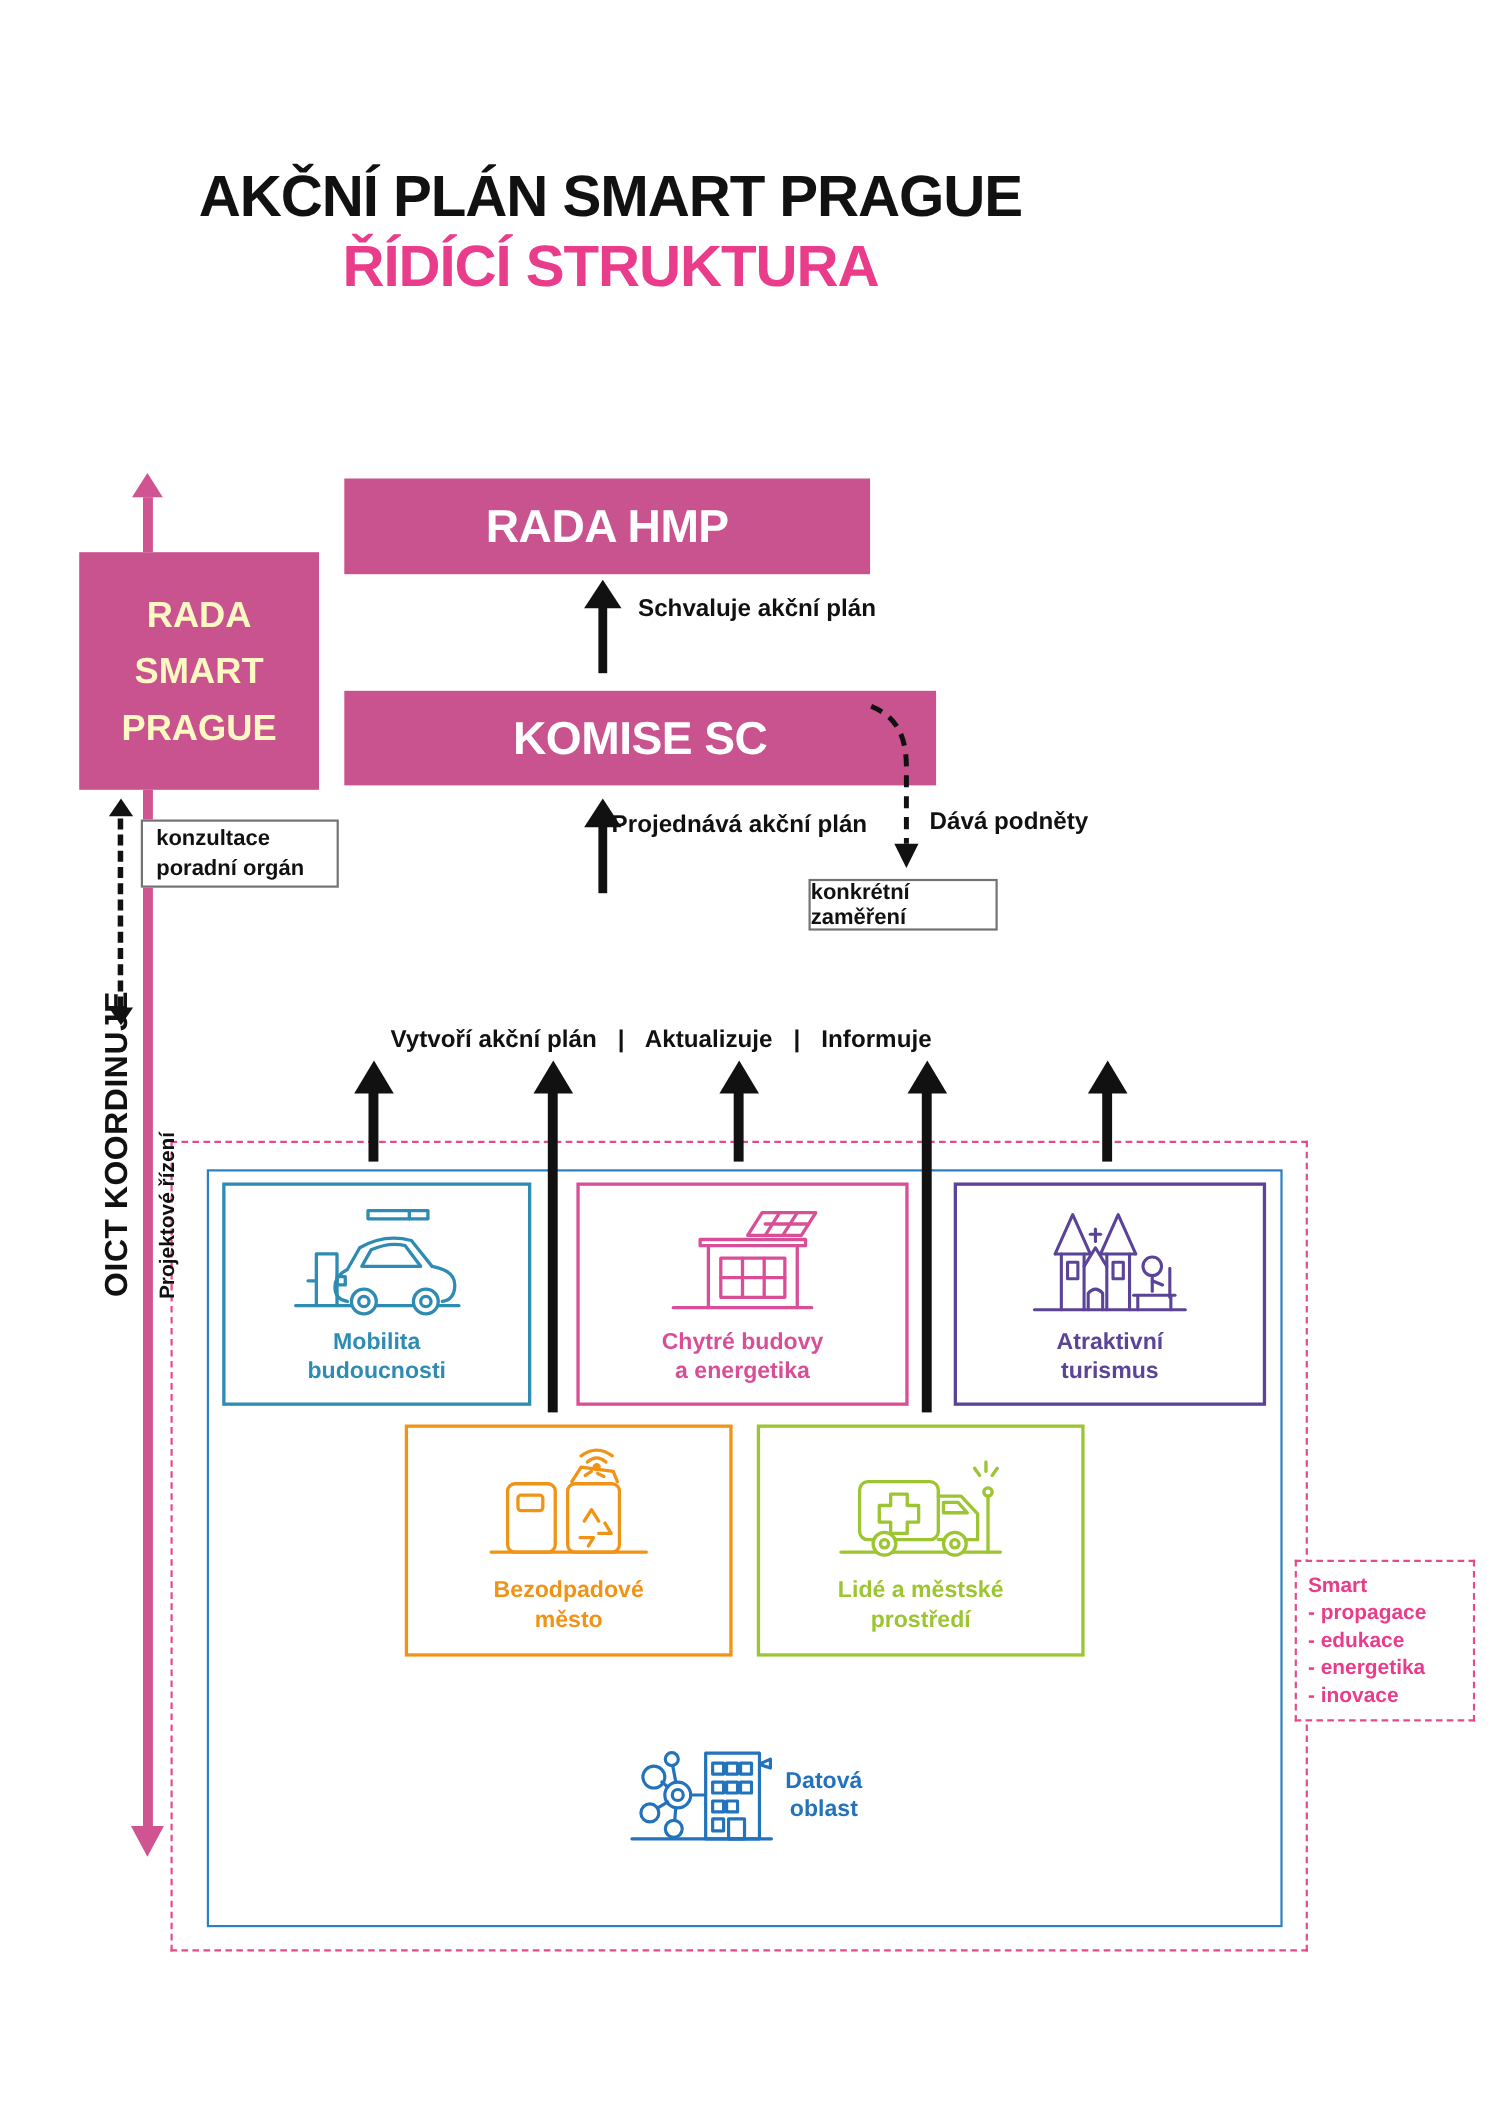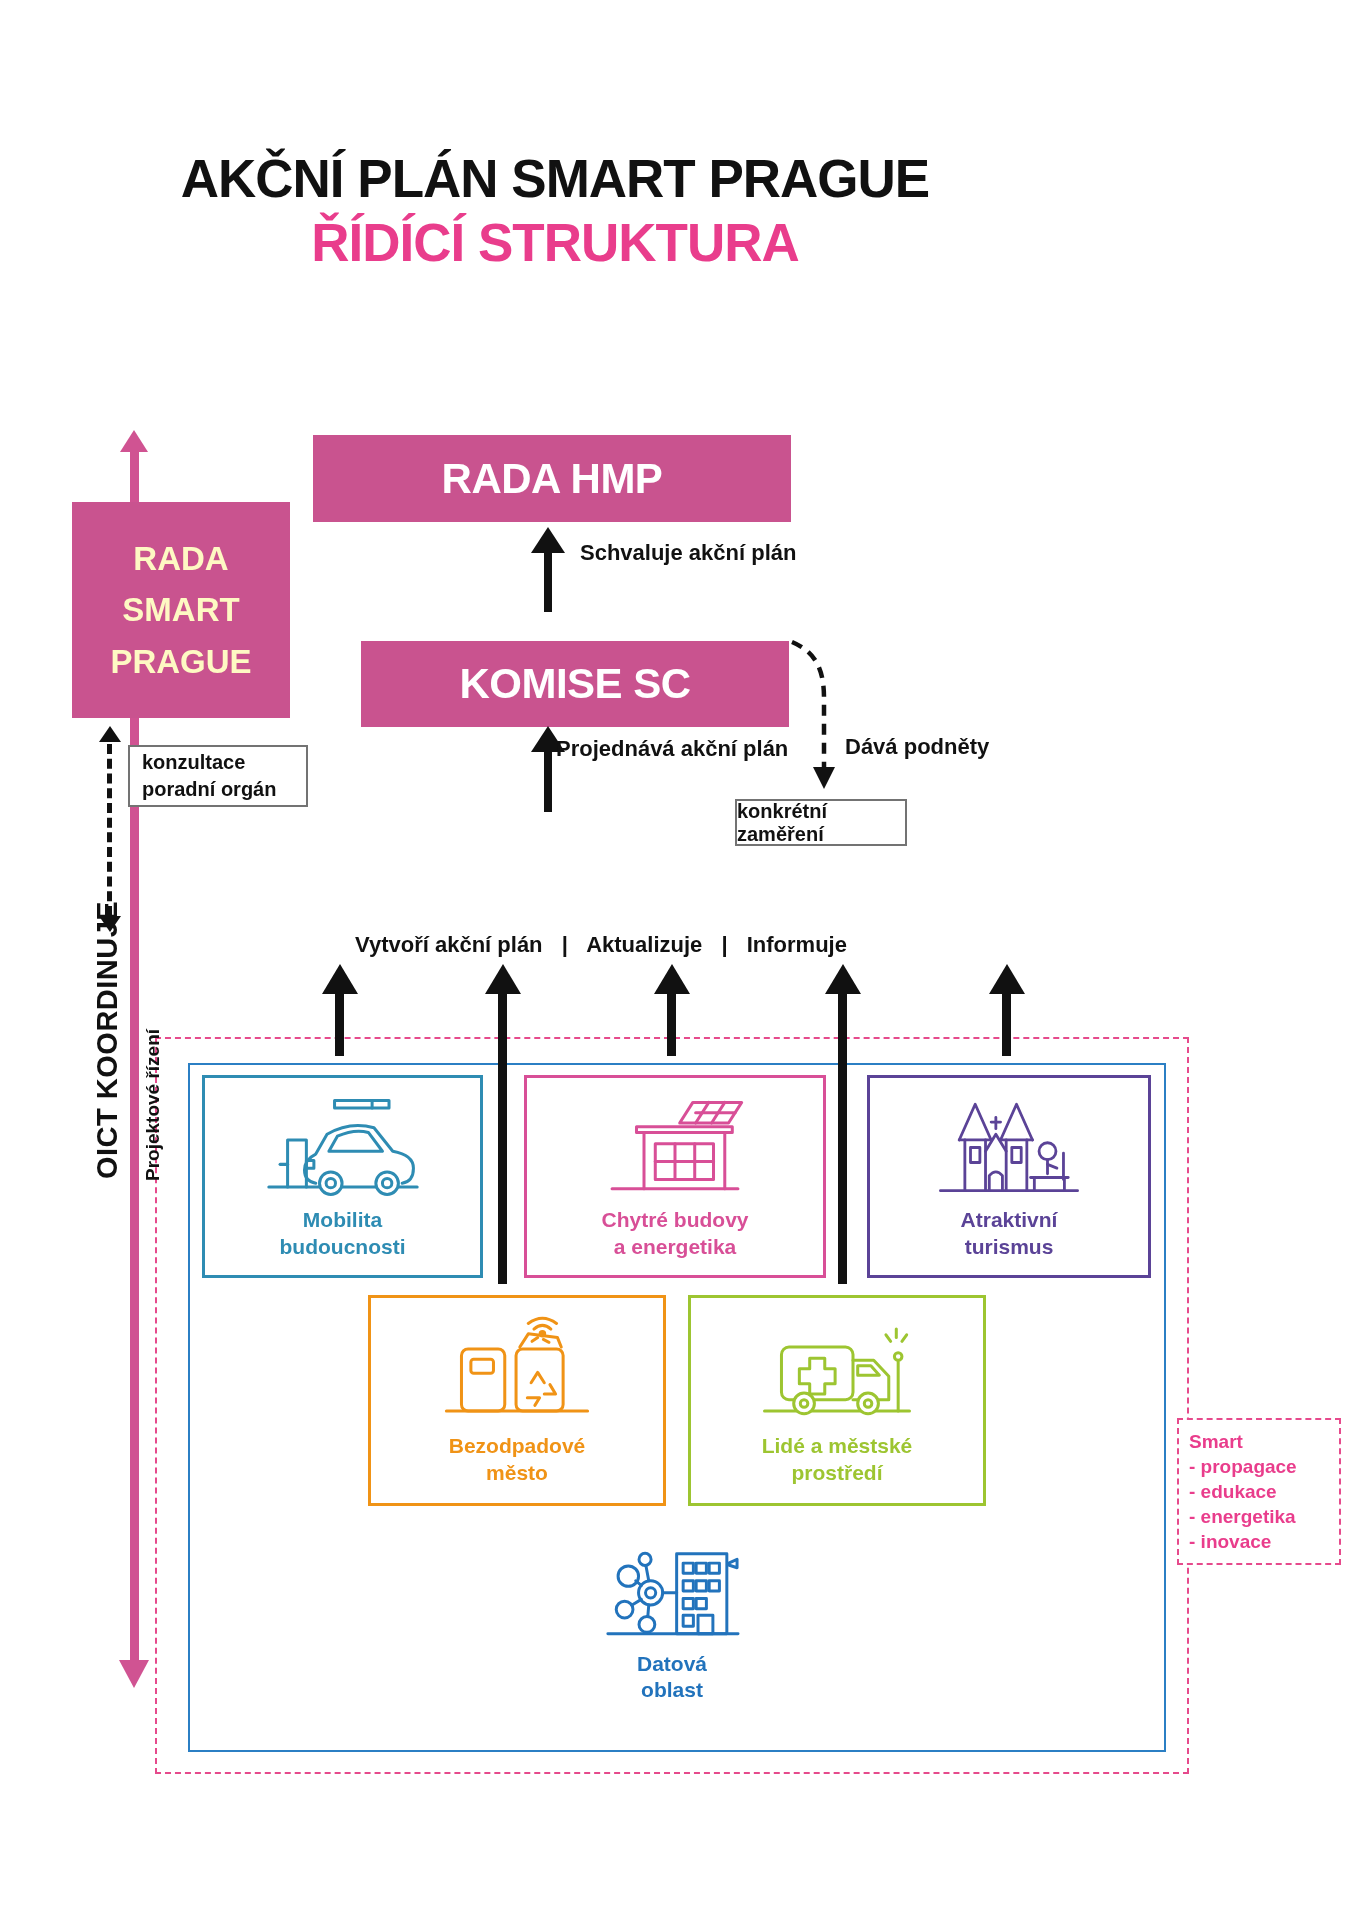--- a/index.html
+++ b/index.html
@@ -8,21 +8,21 @@
   .abs{position:absolute;}
   
   .title1{left:55px;top:148px;width:1000px;text-align:center;font-size:53px;font-weight:700;
           letter-spacing:-1px;color:#111;}
   .title2{left:55px;top:212px;width:1000px;text-align:center;font-size:53px;font-weight:700;
           letter-spacing:-1px;color:var(--c-title_pink,#E93D8C);}
   
   .bar{background:var(--c-bar_pink,#C9538F);color:#fff;display:flex;align-items:center;
        justify-content:center;font-weight:700;letter-spacing:-0.5px;z-index:2;}
   .rada-hmp{left:313px;top:435px;width:478px;height:87px;font-size:42px;}
-  .komise-sc{left:313px;top:641px;width:428px;height:86px;font-size:42px;margin-left:48px;}
+  .komise-sc{left:313px;top:628px;width:538px;height:86px;font-size:42px;}
   .pracovni{left:152px;top:828px;width:898px;height:90px;font-size:43px;}
   .rada-smart{left:72px;top:502px;width:218px;height:216px;background:var(--c-bar_pink,#C9538F);
       color:#fef9c3;display:flex;flex-direction:column;align-items:center;justify-content:center;
       font-size:33px;font-weight:700;line-height:1.55;z-index:2;text-align:center;}
   
   .ah-up{width:0;height:0;border-left:17px solid transparent;border-right:17px solid transparent;
          border-bottom:26px solid #111;z-index:3;}
   .stem{background:#111;width:8px;z-index:3;}
   .big-head{width:0;height:0;border-left:18px solid transparent;border-right:18px solid transparent;
             border-bottom:30px solid #111;z-index:3;}
@@ -56,21 +56,21 @@
   
   .cat{display:flex;flex-direction:column;align-items:center;justify-content:center;
        border:3px solid currentColor;background:#fff;z-index:1;text-align:center;}
   .cat .lbl{font-size:21px;font-weight:700;line-height:1.25;margin-top:6px;}
   .cat-mobilita{left:202px;top:1075px;width:275px;height:197px;color:var(--c-mobilita_blue,#2E8CB3);}
   .cat-chytre{left:524px;top:1075px;width:296px;height:197px;color:var(--c-chytre_pink,#D84F97);}
   .cat-turismus{left:867px;top:1075px;width:278px;height:197px;color:var(--c-turismus_purple,#5B4397);}
   .cat-bezodpadove{left:368px;top:1295px;width:292px;height:205px;color:var(--c-bezodpadove_orange,#F09316);}
   .cat-lide{left:688px;top:1295px;width:292px;height:205px;color:var(--c-lide_green,#9DC531);}
   .cat-datova{left:560px;top:1535px;width:224px;height:190px;color:var(--c-datova_blue,#2273BC);
-       display:flex;flex-direction:column;align-items:center;border:none;background:transparent;z-index:1;text-align:center;}
+       display:flex;flex-direction:row;align-items:center;border:none;background:transparent;z-index:1;text-align:center;}
   .cat-datova .lbl{font-size:21px;font-weight:700;line-height:1.25;margin-top:4px;}
   
   .smart-box{left:1177px;top:1418px;width:140px;border:2px dashed var(--c-dashed_pink,#E64A8C);
        background:#fff;z-index:4;padding:9px 10px;color:var(--c-title_pink,#E93D8C);
        font-size:19px;font-weight:700;line-height:1.32;}
   
   .vtext{writing-mode:vertical-rl;transform:rotate(180deg);display:flex;align-items:center;
          justify-content:center;white-space:nowrap;}
   .oict{left:84px;top:860px;width:46px;height:360px;font-size:29px;font-weight:700;color:#111;letter-spacing:0.5px;}
   .projektove{left:140px;top:1015px;width:26px;height:180px;font-size:19px;font-weight:700;color:#111;}

